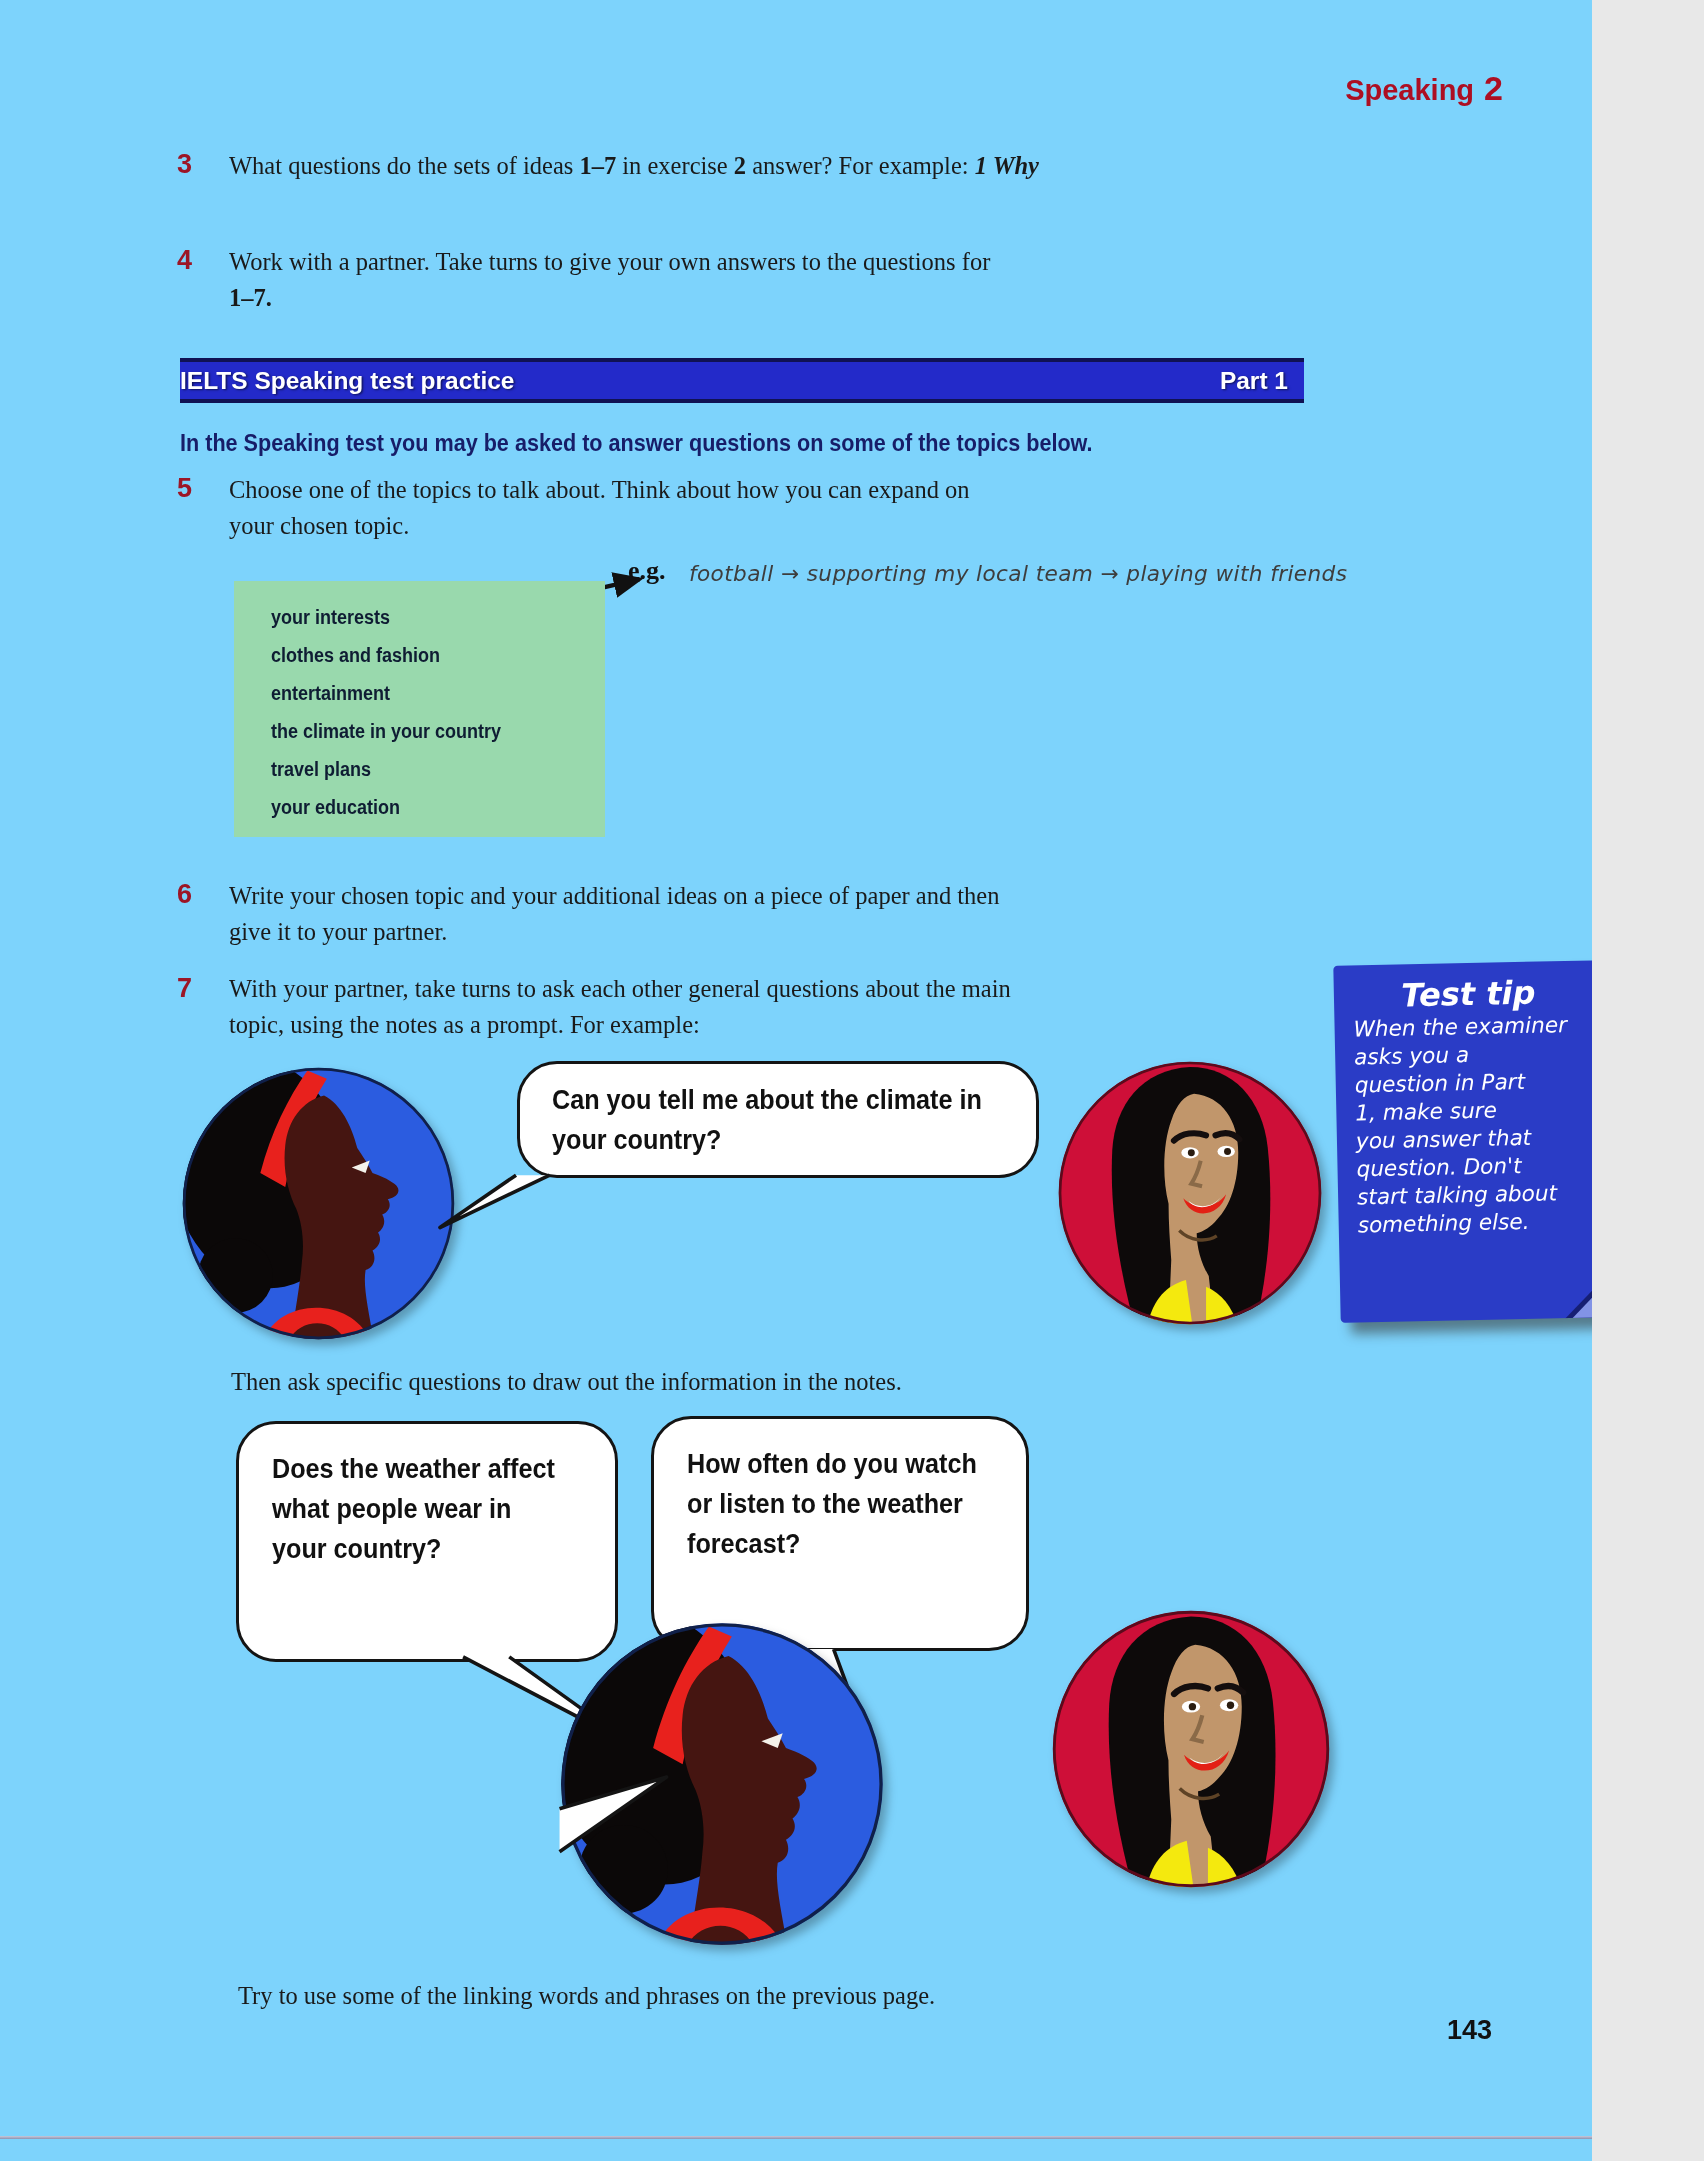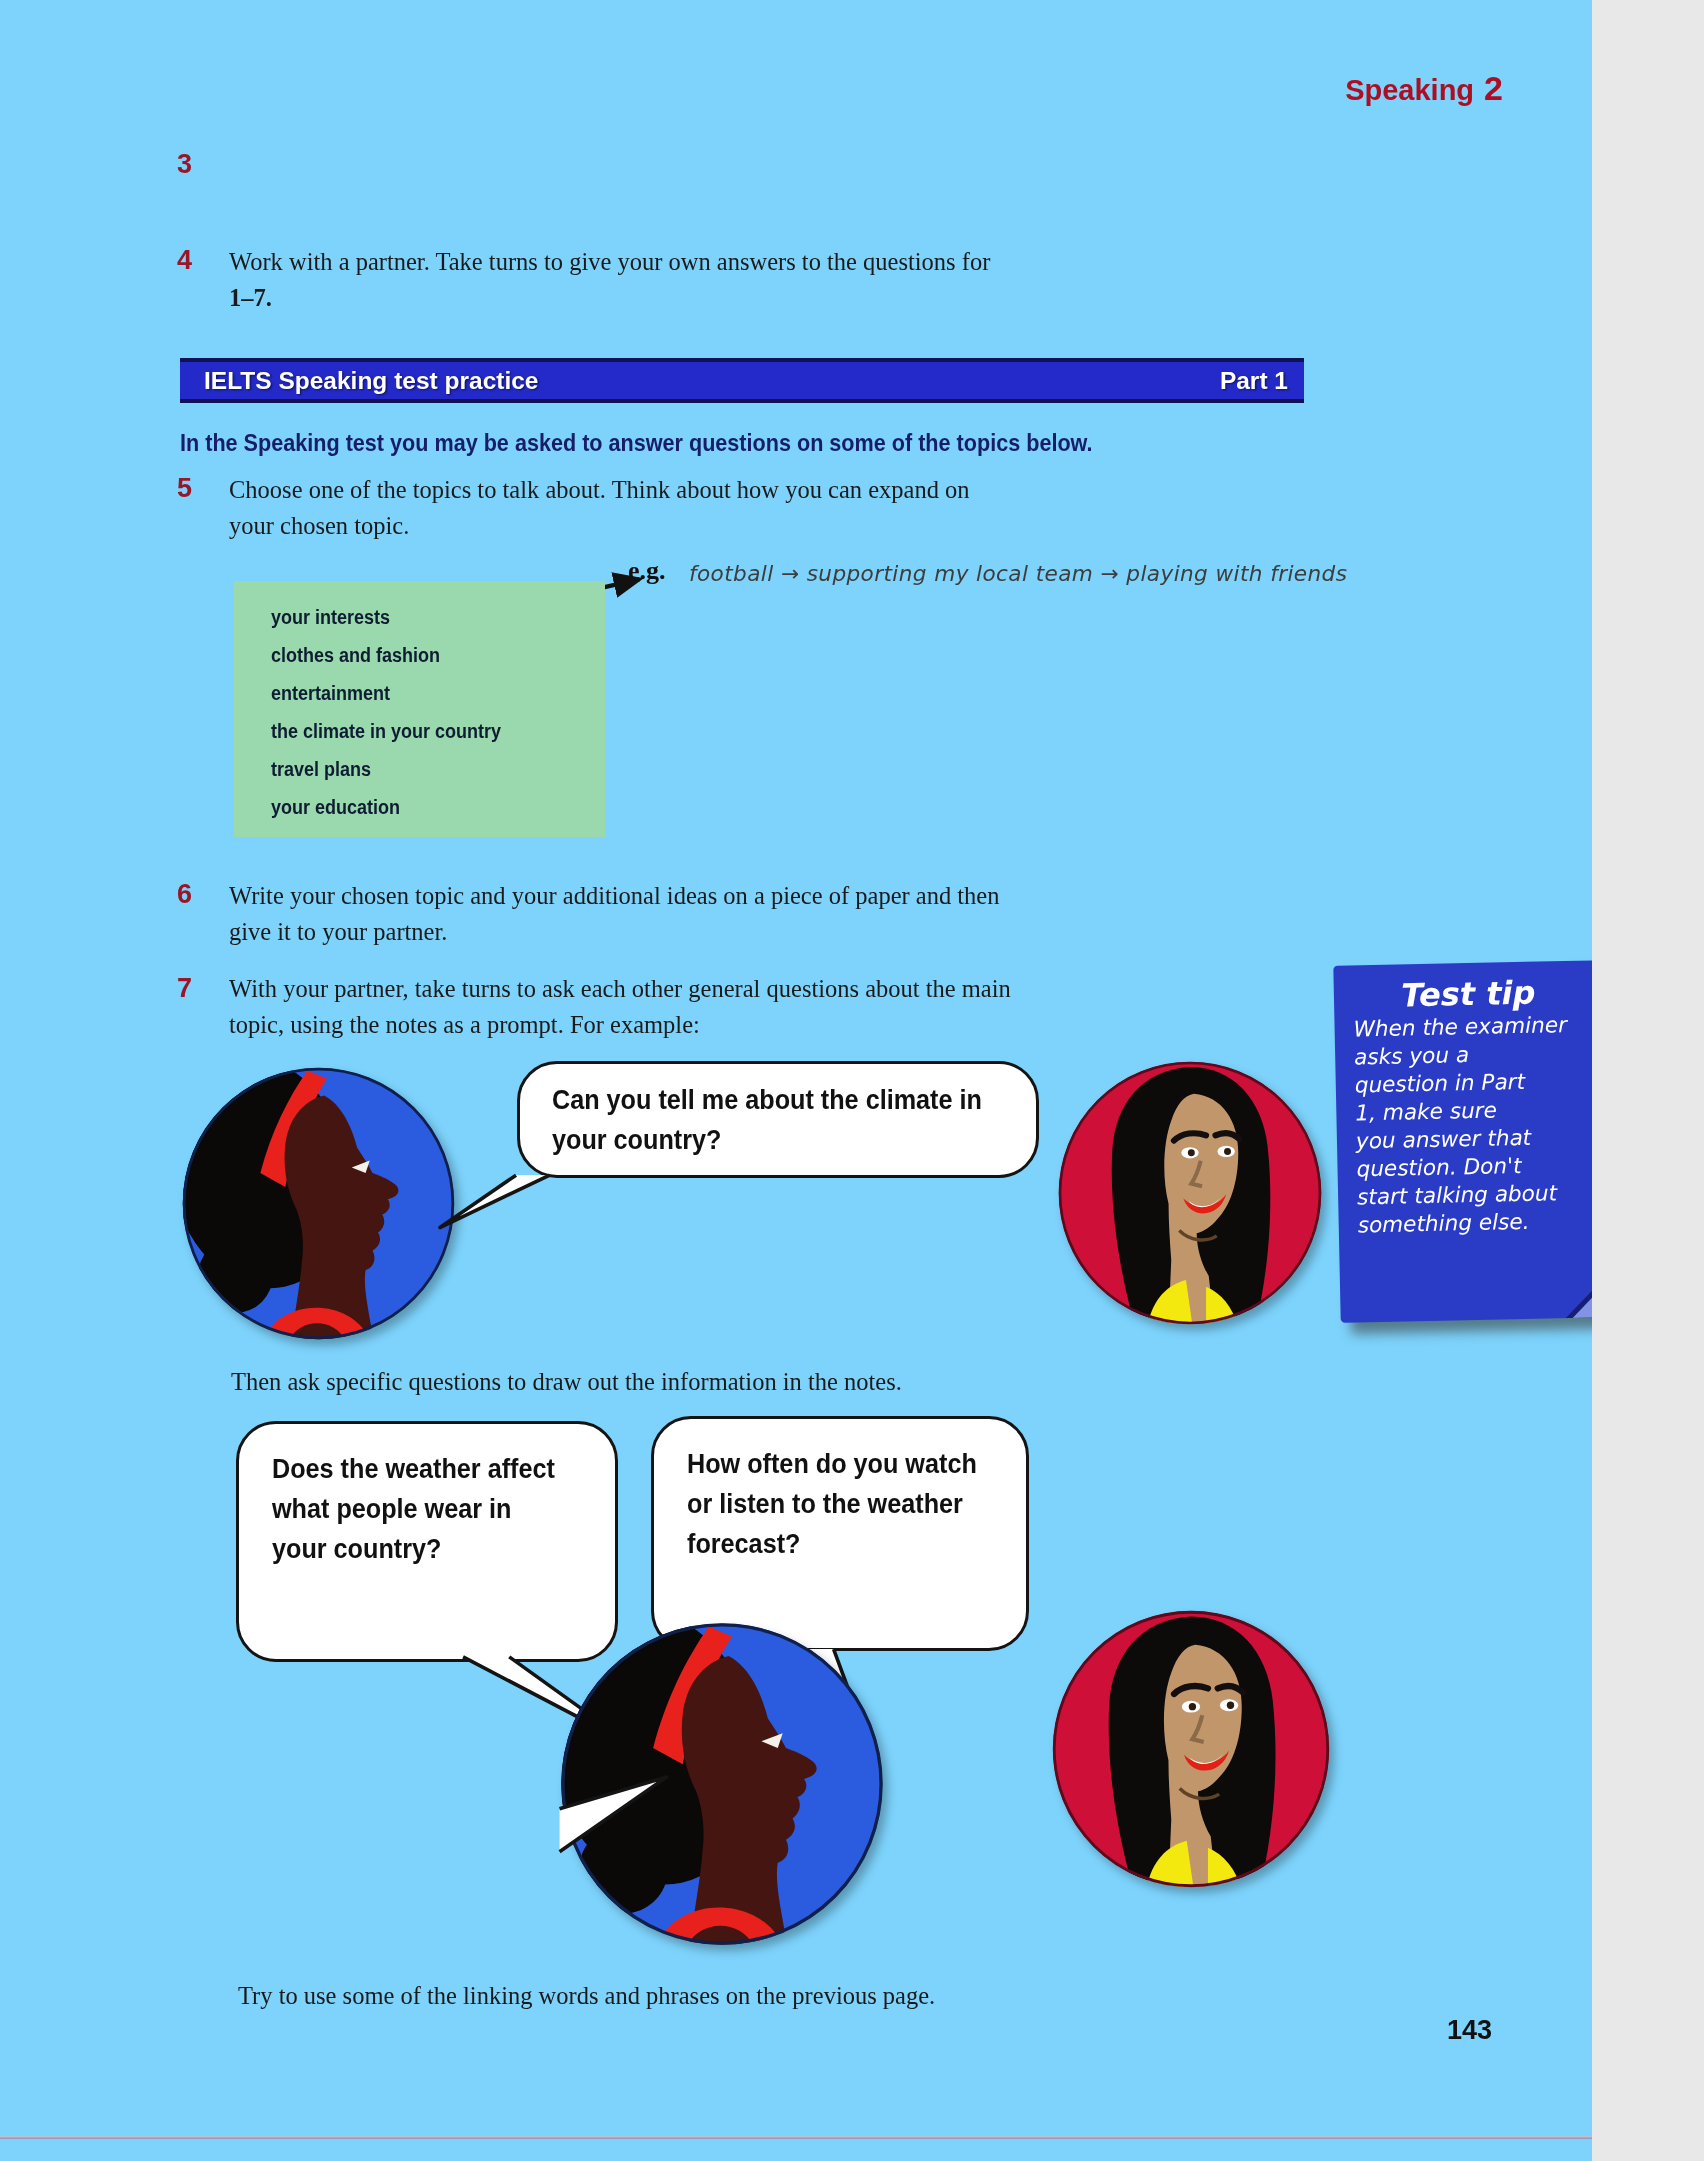--- a/index.html
+++ b/index.html
@@ -18,21 +18,21 @@
   
   #hdr{position:absolute;top:69px;left:1330px;width:173px;text-align:right;
        font-family:"Liberation Sans",sans-serif;font-weight:bold;color:#ad0e22;white-space:nowrap;}
   #hdr .w{font-size:29px;} #hdr .n{font-size:34px;margin-left:10px;}
 
   
   #banner{position:absolute;left:180px;top:358px;width:1124px;height:37px;
           background:#232ac9;border-top:4.3px solid #101253;border-bottom:4.3px solid #101253;
           display:flex;align-items:center;justify-content:space-between;
           font-family:"Liberation Sans",sans-serif;font-weight:bold;font-size:24.5px;color:#fff;}
-  #banner .t{margin-left:24px;text-shadow:1.4px 1.4px 2.2px rgba(0,0,0,.55);}
+  #banner .t{margin-left:0;text-shadow:1.4px 1.4px 2.2px rgba(0,0,0,.55);}
   #banner .p{margin-right:16px;text-shadow:1.4px 1.4px 2.2px rgba(0,0,0,.55);}
 
   #intro{position:absolute;left:180px;top:429px;font-size:24px;color:#171d68;}
 
   
   #eg-label{position:absolute;left:628px;top:556px;font-weight:bold;font-size:26px;color:#111;}
   #eg-hand{position:absolute;left:689px;top:561px;font-family:"DejaVu Sans",sans-serif;
            font-style:italic;font-size:21.6px;color:#3d3d3d;letter-spacing:0.4px;white-space:nowrap;}
 
   
@@ -121,20 +121,21 @@
       </symbol>
     </defs>
   </svg>
 
   <div id="hdr">
     <span class="w">Speaking</span><span class="n">2</span>
   </div>
 
   <div class="exnum" style="left:177px;top:149px">3</div>
   <div class="serif" style="left:229px;top:148px">
+    <div><span>What questions do the sets of ideas </span><span class="bd">1–7</span><span> in exercise </span><span class="bd">2</span><span> answer? For example: </span><span class="it bd">1 Why</span></div>
   </div>
 
   <div class="exnum" style="left:177px;top:245px">4</div>
   <div class="serif" style="left:229px;top:244px">
     <div>Work with a partner. Take turns to give your own answers to the questions for</div>
     <div class="bd">1–7.</div>
   </div>
 
   <div id="banner">
     <span class="t">IELTS Speaking test practice</span>

